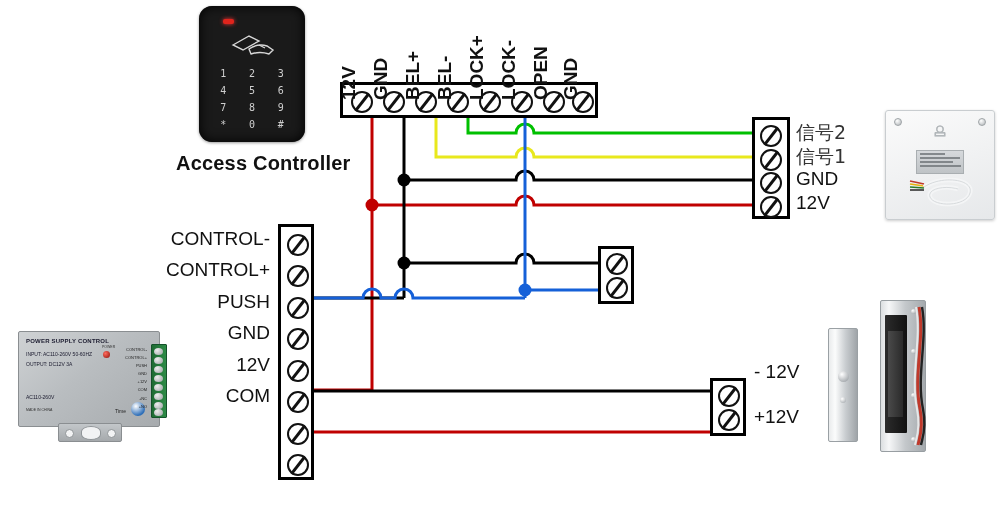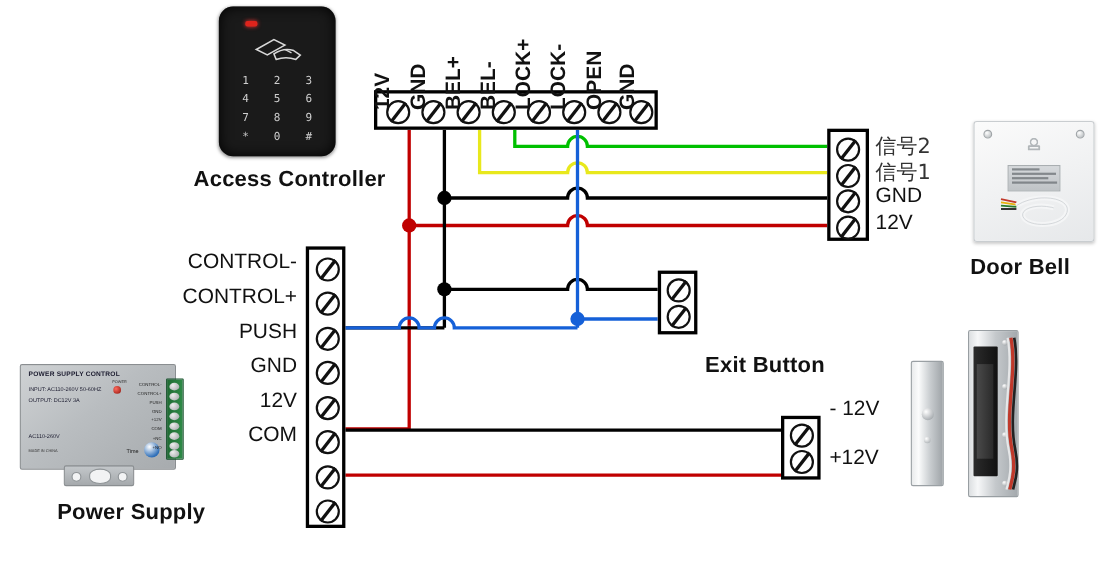--- a/index.html
+++ b/index.html
@@ -248,21 +248,20 @@
           <i style="top:57px"></i>
           <i style="top:64px"></i>
       </div>
     </div>
     <div class="psu-foot">
       <div class="h1"></div>
         <div class="slot"></div>
         <div class="h2"></div>
     </div>
   </div>
-  <div class="dev-label" style="left:52px;top:455px;">Power Supply</div>
 
   <div class="tblock" style="left:752px;top:117px;width:38px;height:102px;">
     <div class="screw" style="left:5px;top:5px;width:22px;height:22px;"></div>
     <div class="screw" style="left:5px;top:29px;width:22px;height:22px;"></div>
     <div class="screw" style="left:5px;top:52px;width:22px;height:22px;"></div>
     <div class="screw" style="left:5px;top:76px;width:22px;height:22px;"></div>
   </div>
   <div class="tlabel r cjk" style="left:796px;top:120px;">信号2</div>
   <div class="tlabel r cjk" style="left:796px;top:144px;">信号1</div>
   <div class="tlabel r" style="left:796px;top:168px;">GND</div>
@@ -284,28 +283,26 @@
     </div>
     <svg class="bell-cable" viewBox="0 0 78 44">
       <path d="M2,14 L16,17" stroke="#c0392b" stroke-width="1.6" fill="none"></path>
       <path d="M2,17 L16,19" stroke="#e8b10c" stroke-width="1.6" fill="none"></path>
       <path d="M2,20 L16,21" stroke="#2b7a2b" stroke-width="1.6" fill="none"></path>
       <path d="M2,23 L16,23" stroke="#333" stroke-width="1.6" fill="none"></path>
       <path d="M16,20 C34,8 66,12 62,26 C58,40 26,40 22,30 C19,22 36,18 50,22" fill="none" stroke="#f4f5f6" stroke-width="4.5"></path>
       <path d="M16,20 C34,8 66,12 62,26 C58,40 26,40 22,30 C19,22 36,18 50,22" fill="none" stroke="#cfd3d6" stroke-width="0.8"></path>
     </svg>
   </div>
-  <div class="dev-label" style="left:882px;top:232px;">Door Bell</div>
 
   <div class="tblock" style="left:598px;top:246px;width:36px;height:58px;">
     <div class="screw" style="left:5px;top:4px;width:22px;height:22px;"></div>
     <div class="screw" style="left:5px;top:28px;width:22px;height:22px;"></div>
   </div>
 
-  <div class="dev-label" style="left:641px;top:321px;">Exit Button</div>
 
   <div class="tblock" style="left:710px;top:378px;width:36px;height:58px;">
     <div class="screw" style="left:5px;top:4px;width:22px;height:22px;"></div>
     <div class="screw" style="left:5px;top:28px;width:22px;height:22px;"></div>
   </div>
   <div class="tlabel r" style="left:754px;top:361px;">- 12V</div>
   <div class="tlabel r" style="left:754px;top:406px;">+12V</div>
 
   <div class="maglock">
     <div class="ml-arm">

